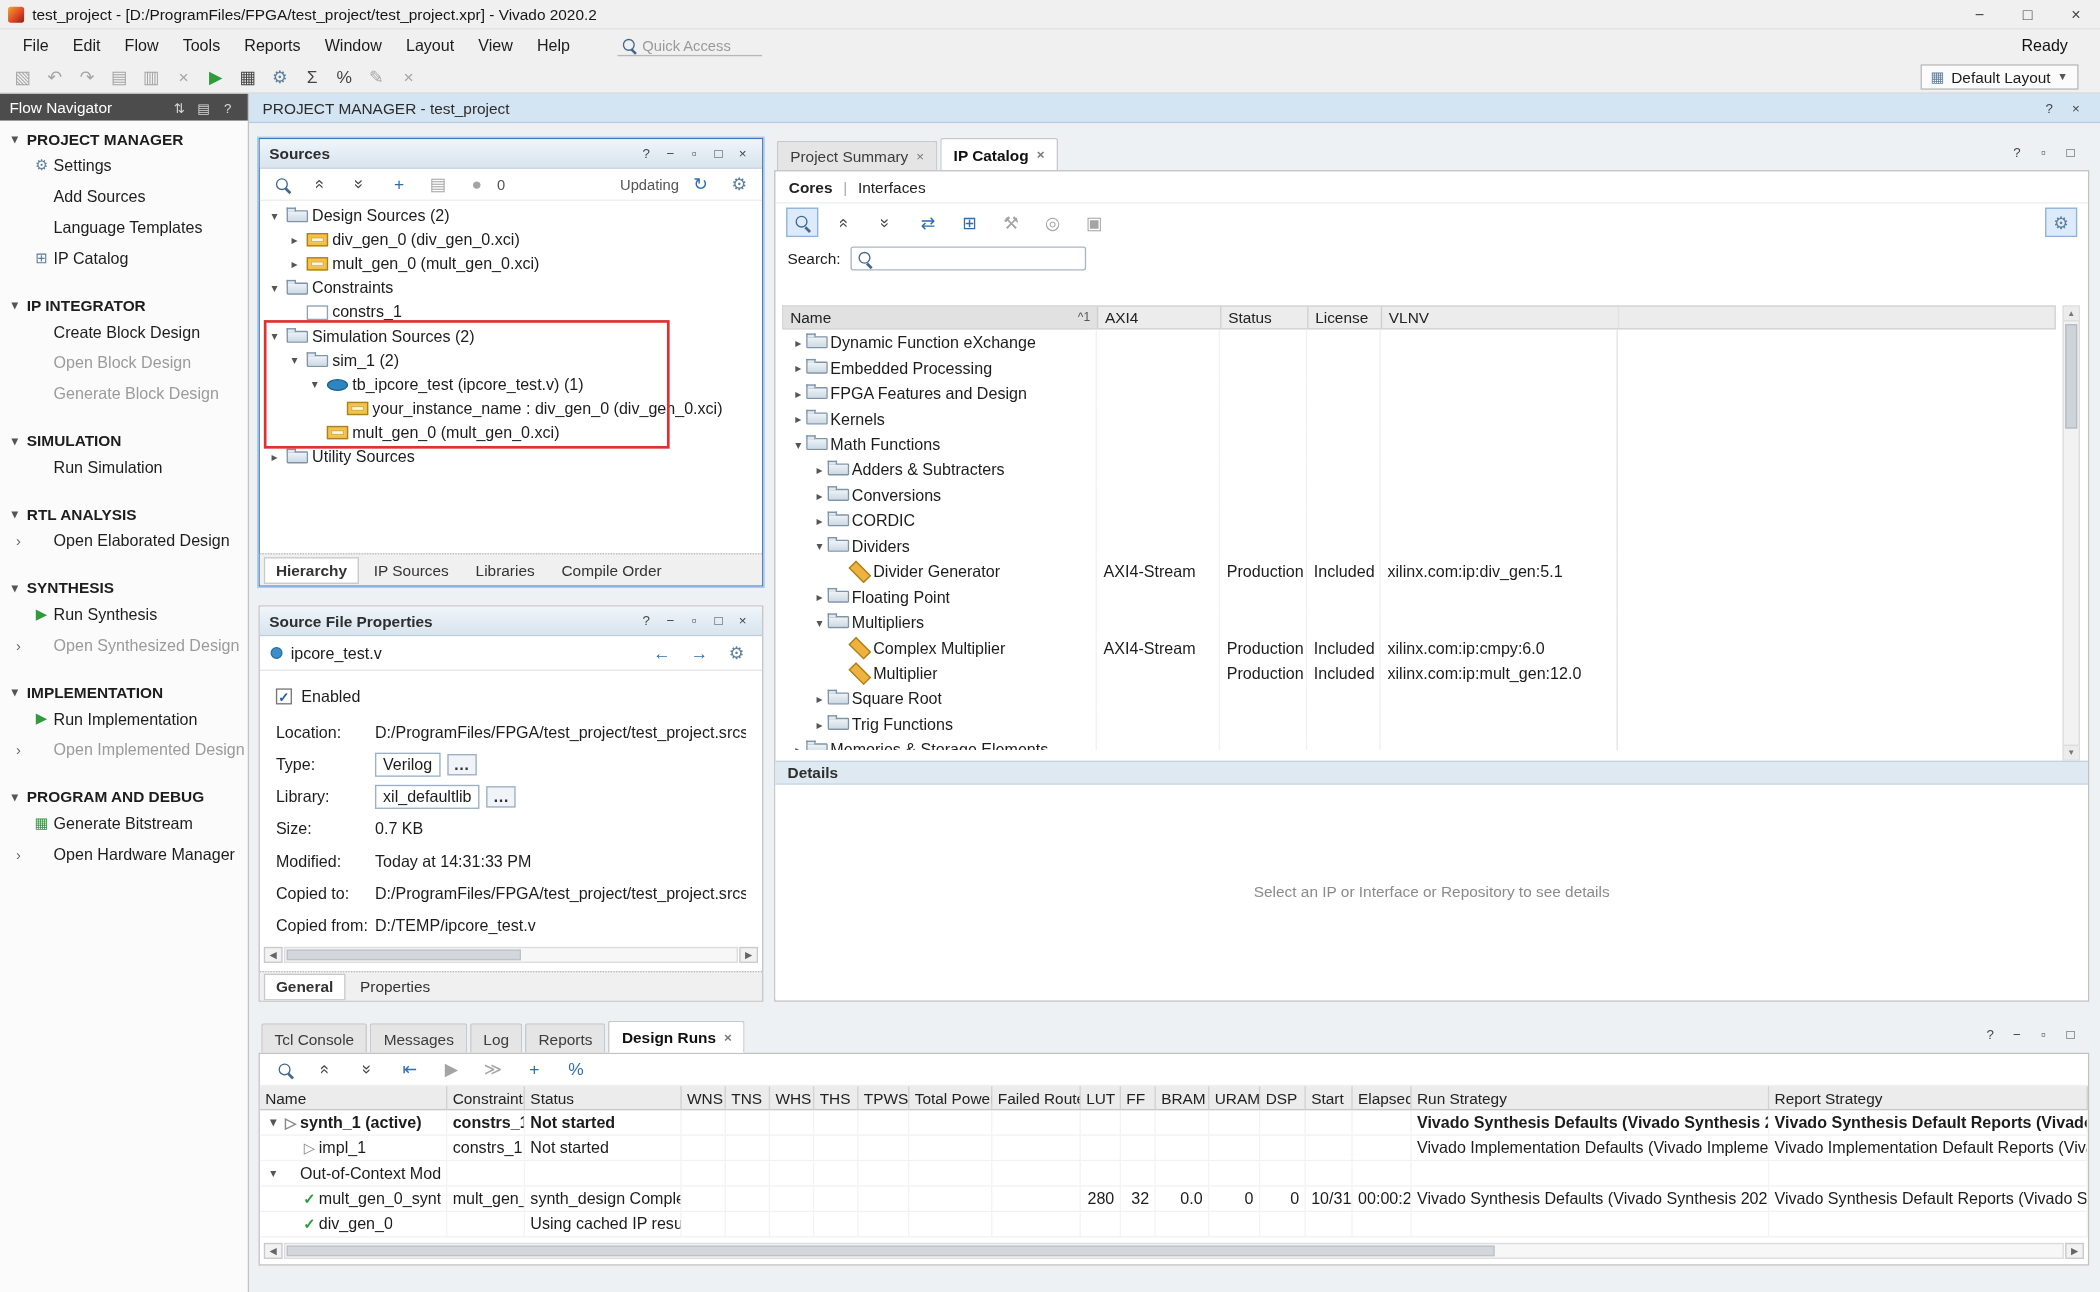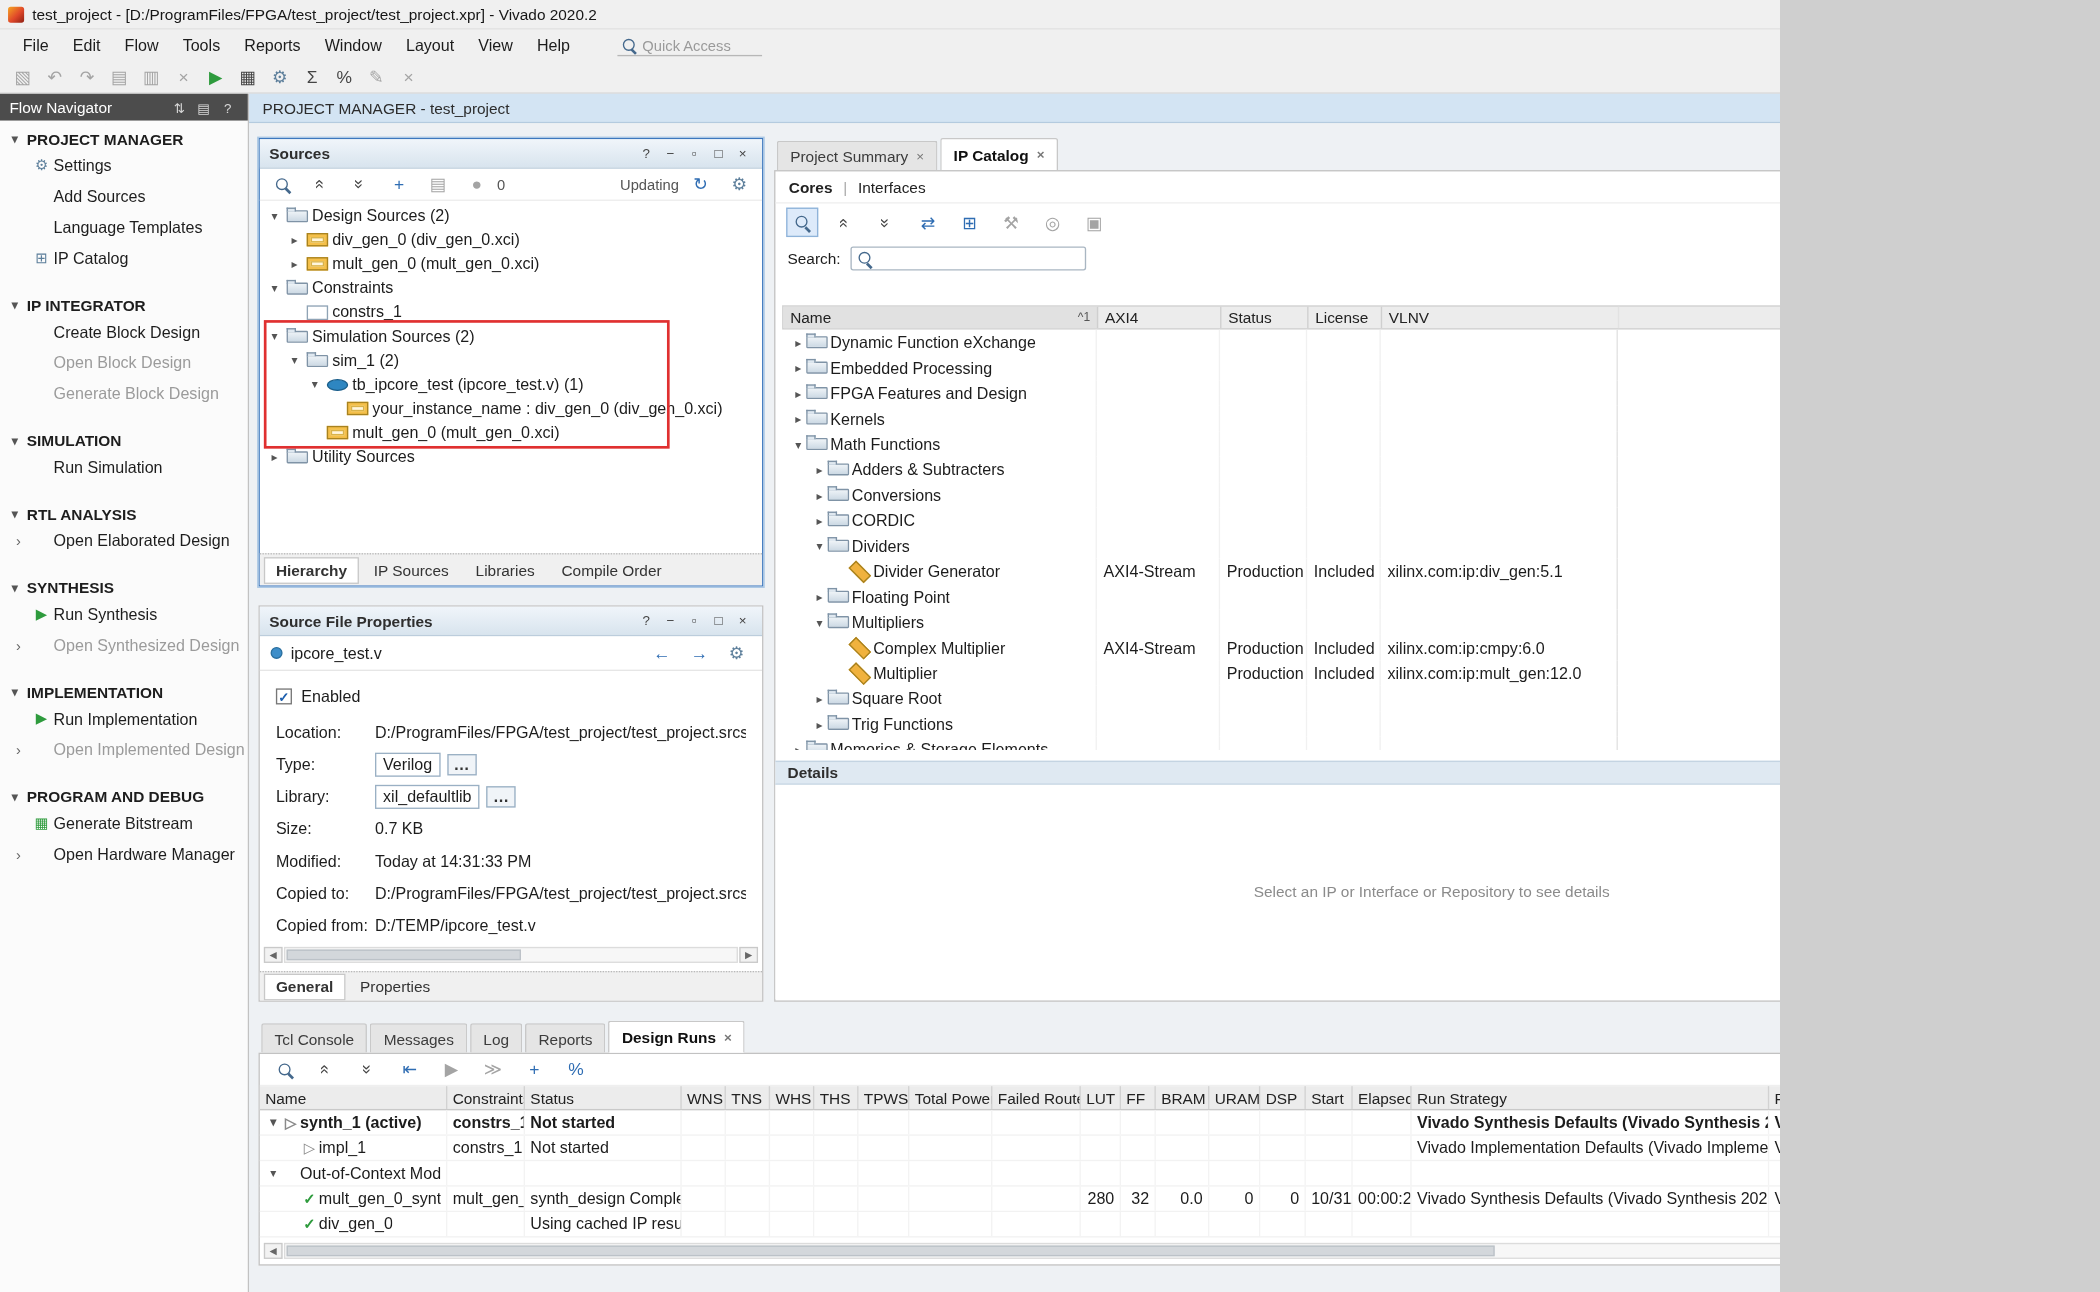--- a/index.html
+++ b/index.html
@@ -1,18 +1,18 @@
 <!DOCTYPE html>
 <html><head>
 <meta charset="utf-8">
 <style>
 *{box-sizing:border-box;margin:0;padding:0}
 html,body{background:#cfcfcf}
 body{font-family:"Liberation Sans",sans-serif}
-.stage{position:relative;width:1780px;height:1292px;overflow:hidden;background:#f0f0f0}
+.stage{position:relative;width:2100px;height:1292px;overflow:hidden;background:#f0f0f0}
 .viewport{position:absolute;left:0;top:0;width:1568px;height:965px;transform:scale(1.33929);transform-origin:0 0;background:#f0f0f0;font-size:12px;color:#1c1c1c}
 
 
 .titlebar{position:absolute;top:0;left:0;right:0;height:22px;background:#f0f0f0;border-bottom:1px solid #e2e2e2;display:flex;align-items:center;gap:6px;padding-left:6px}
 .app-icon{width:12px;height:12px;flex:none;border-radius:2px;background:linear-gradient(135deg,#f5a623 0%,#e0482a 55%,#8e1f12 100%)}
 .title-text{font-size:11.5px;color:#161616;white-space:nowrap}
 .win-btns{margin-left:auto;display:flex;height:100%}
 .win-btns .tbi{width:36px;height:100%;font-size:12px}
 .menubar{position:absolute;top:22px;left:0;right:0;height:24px;display:flex;align-items:center;padding:0 8px}
 .menu-item{padding:3px 9px;font-size:12px;color:#1c1c1c;cursor:default}

